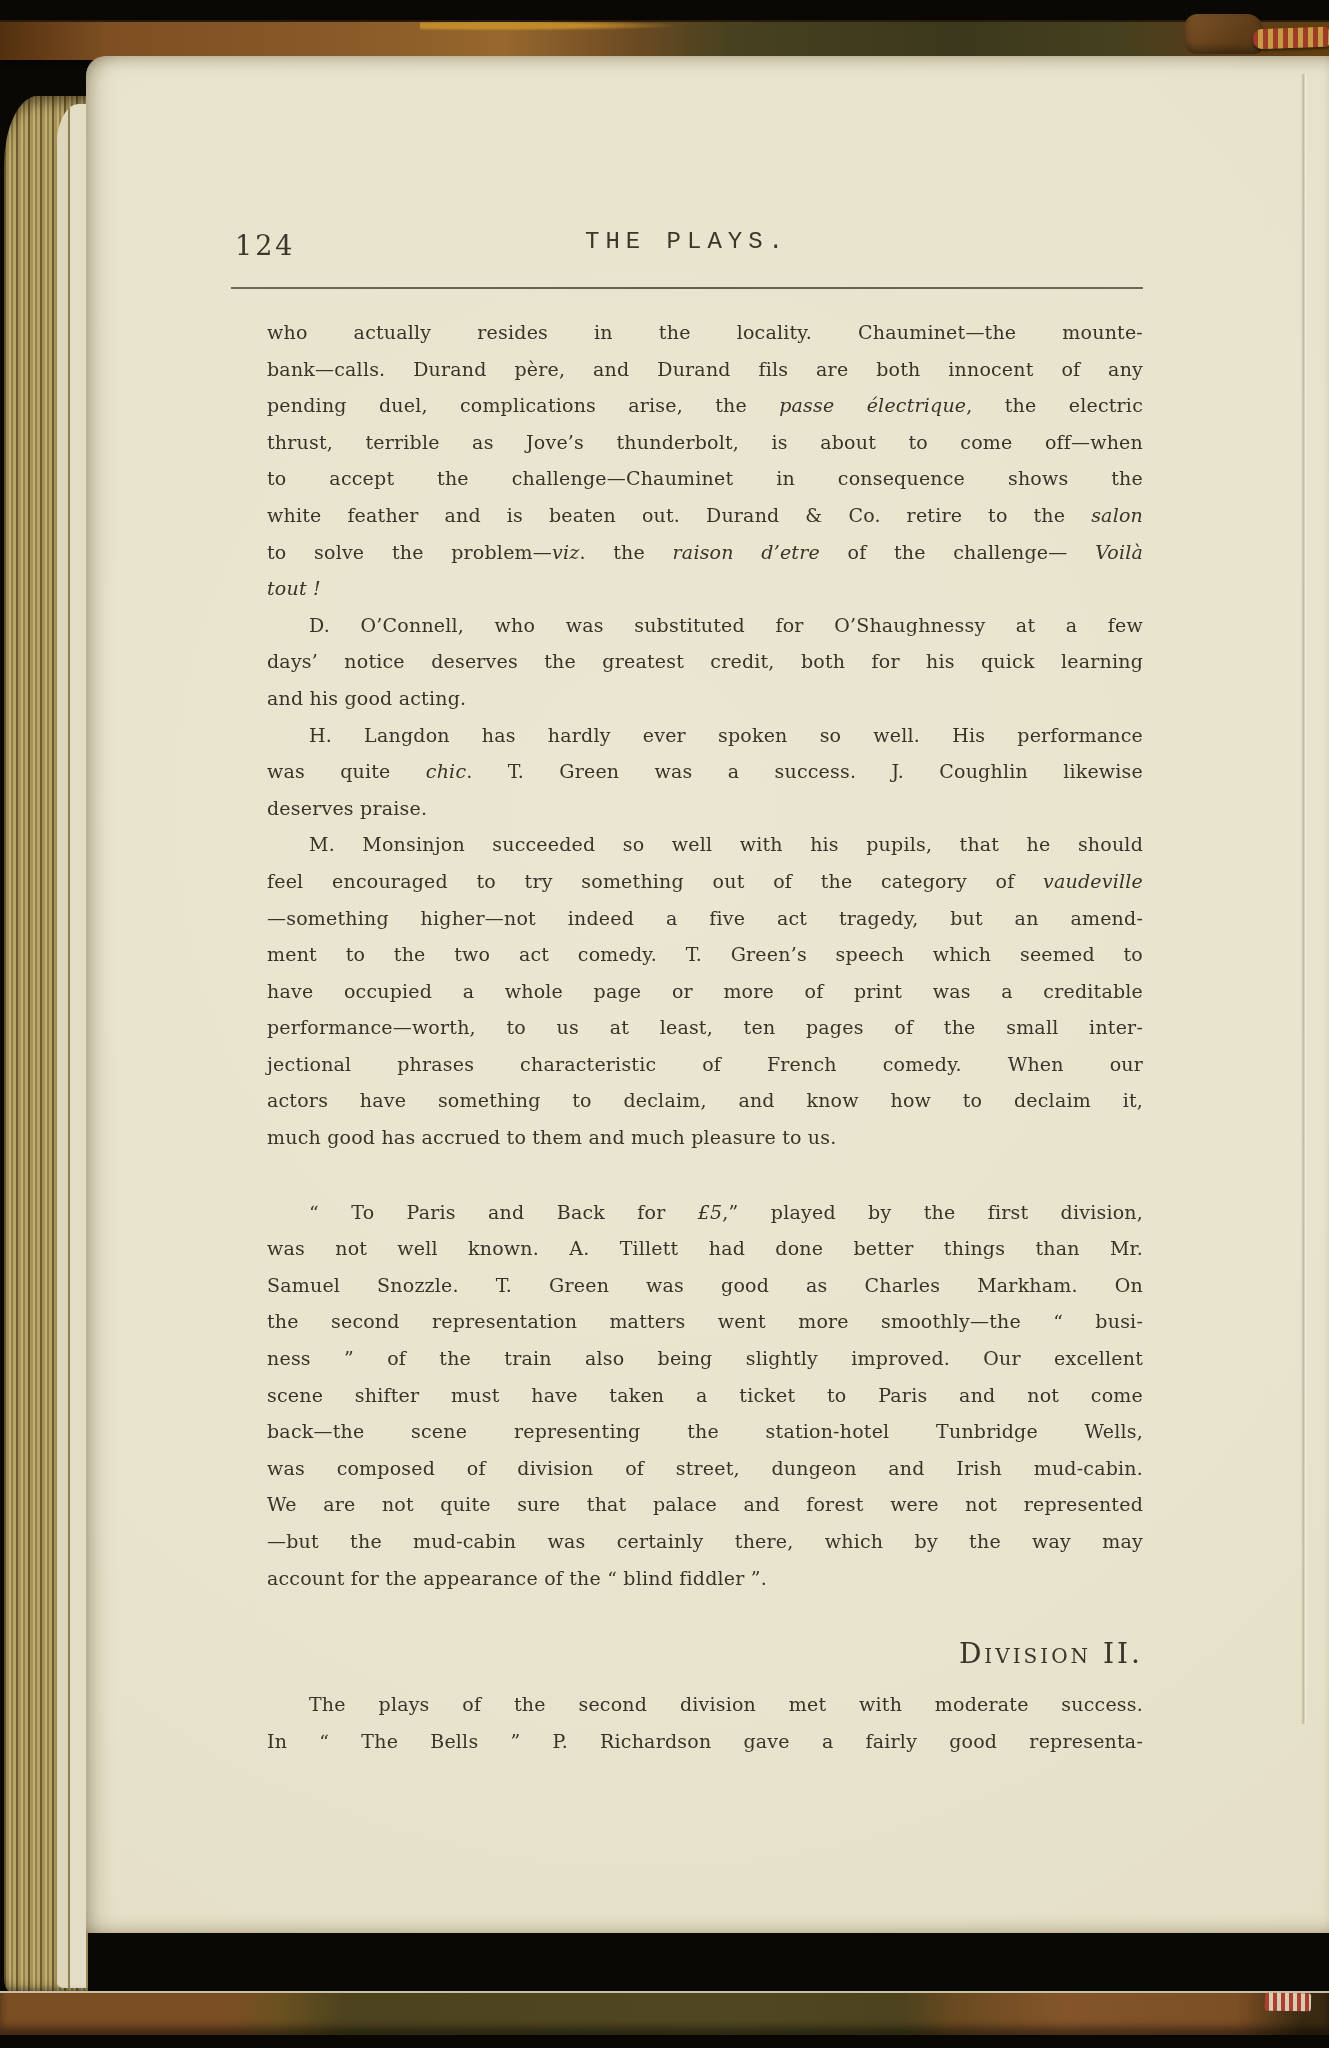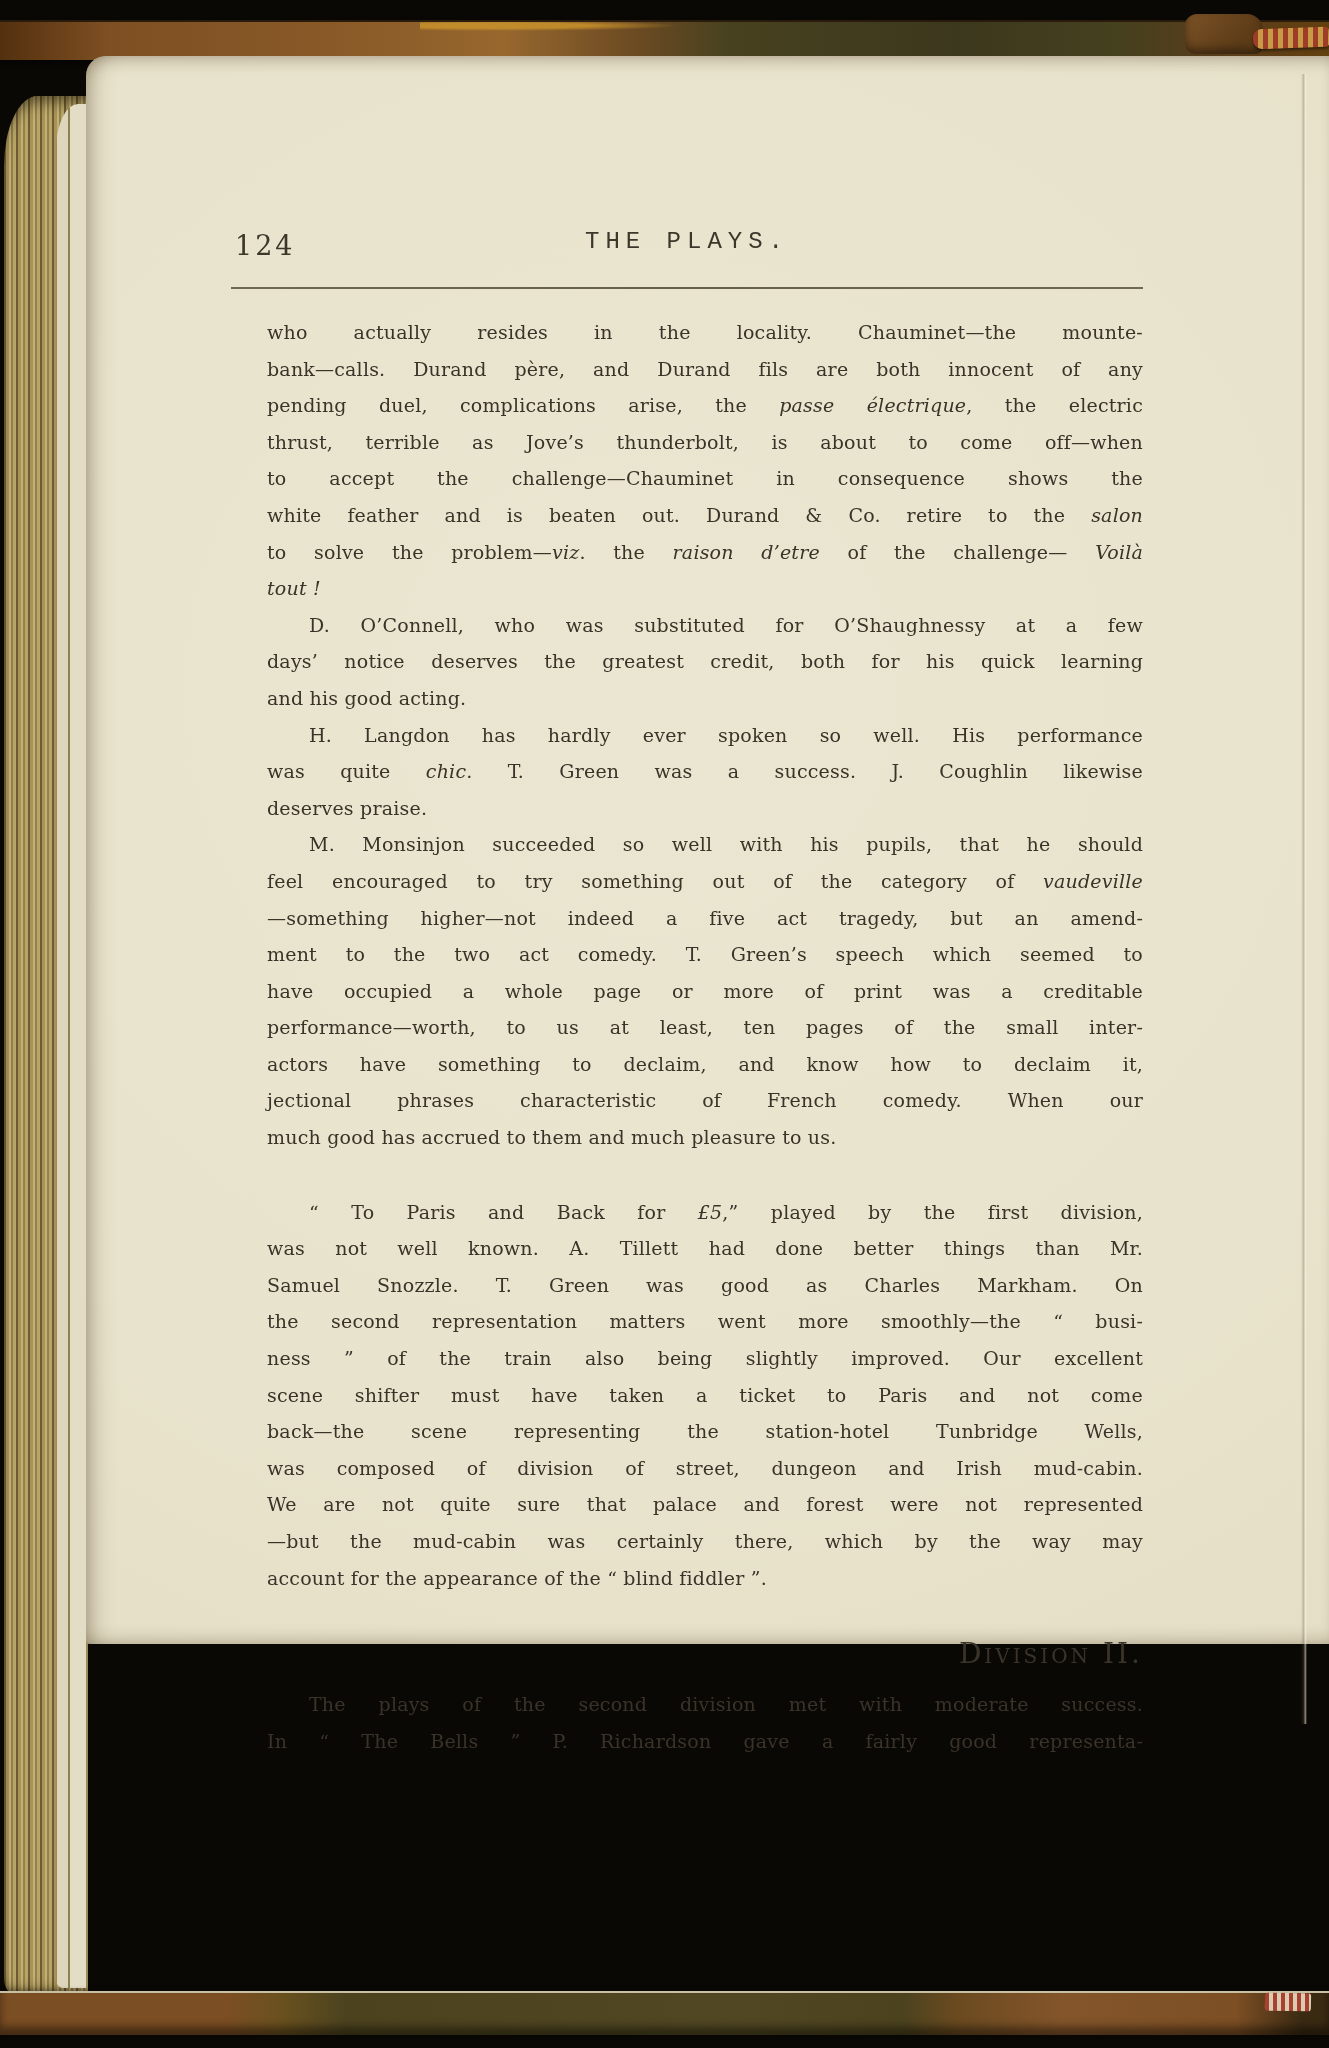--- a/index.html
+++ b/index.html
@@ -64,21 +64,21 @@
   .page-under-edges{
     position:absolute;left:56px;top:104px;width:32px;height:1884px;
     background:linear-gradient(90deg,
       #9a8a58 0 1px, #ddd6bd 1px 12px, #8f8050 12px 14px,
       #e3ddc6 14px 30px, #9a8a58 30px 32px);
     border-radius:22px 0 0 6px / 46px 0 0 10px;
   }
 
   
   .page{
-    position:absolute;left:86px;top:56px;width:1243px;height:1588px;
+    position:absolute;left:86px;top:56px;width:1243px;height:1877px;
     background:
       radial-gradient(ellipse 120% 90% at 45% 40%, #ebe6d1 0%, #e8e3cc 55%, #e2dcc2 100%);
     border-radius:20px 0 0 4px;
     box-shadow:
       inset 16px 0 24px -14px rgba(90,70,40,.5),
       inset 0 12px 20px -14px rgba(90,70,40,.55),
       inset 0 -14px 20px -16px rgba(90,70,40,.45);
     color:#3a3329;
   }
   .crease{
@@ -163,22 +163,22 @@
           <div class="line"><span>was quite </span><span class="it">chic</span><span>.  T. Green was a success.  J. Coughlin likewise</span></div>
           <div class="line last"><span>deserves praise.</span></div>
         </div>
         <div class="para indent">
           <div class="line"><span>M. Monsinjon succeeded so well with his pupils, that he should</span></div>
           <div class="line"><span>feel encouraged to try something out of the category of </span><span class="it">vaudeville</span></div>
           <div class="line"><span>—something higher—not indeed a five act tragedy, but an amend-</span></div>
           <div class="line"><span>ment to the two act comedy.  T. Green’s speech which seemed to</span></div>
           <div class="line"><span>have occupied a whole page or more of print was a creditable</span></div>
           <div class="line"><span>performance—worth, to us at least, ten pages of the small inter-</span></div>
+          <div class="line"><span>jectional phrases characteristic of French comedy.  When our</span></div>
           <div class="line"><span>actors have something to declaim, and know how to declaim it,</span></div>
-          <div class="line"><span>jectional phrases characteristic of French comedy.  When our</span></div>
           <div class="line last"><span>much good has accrued to them and much pleasure to us.</span></div>
         </div>
         <div class="para indent gap">
           <div class="line"><span>“ To Paris and Back for </span><span class="it">£5</span><span>,” played by the first division,</span></div>
           <div class="line"><span>was not well known.  A. Tillett had done better things than Mr.</span></div>
           <div class="line"><span>Samuel Snozzle.  T. Green was good as Charles Markham.  On</span></div>
           <div class="line"><span>the second representation matters went more smoothly—the “ busi-</span></div>
           <div class="line"><span>ness ” of the train also being slightly improved.  Our excellent</span></div>
           <div class="line"><span>scene shifter must have taken a ticket to Paris and not come</span></div>
           <div class="line"><span>back—the scene representing the station-hotel Tunbridge Wells,</span></div>

